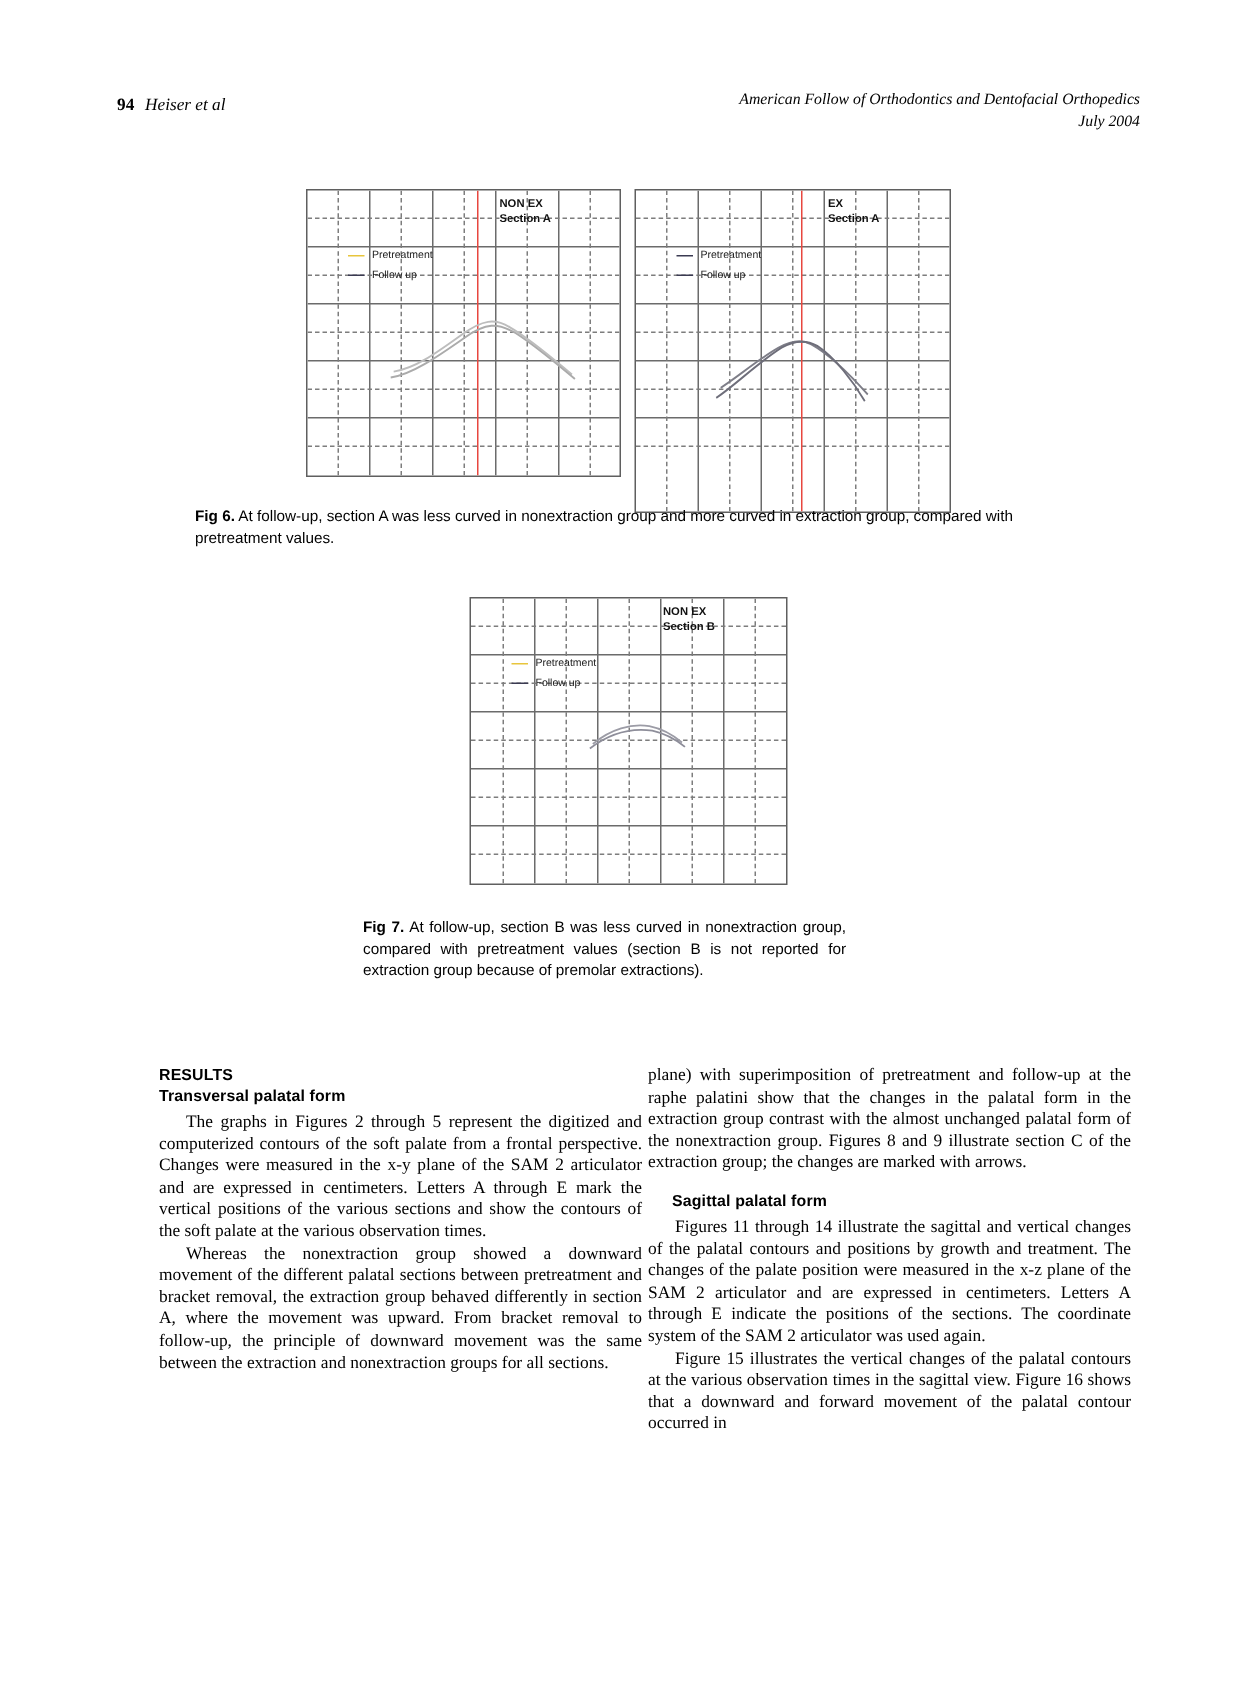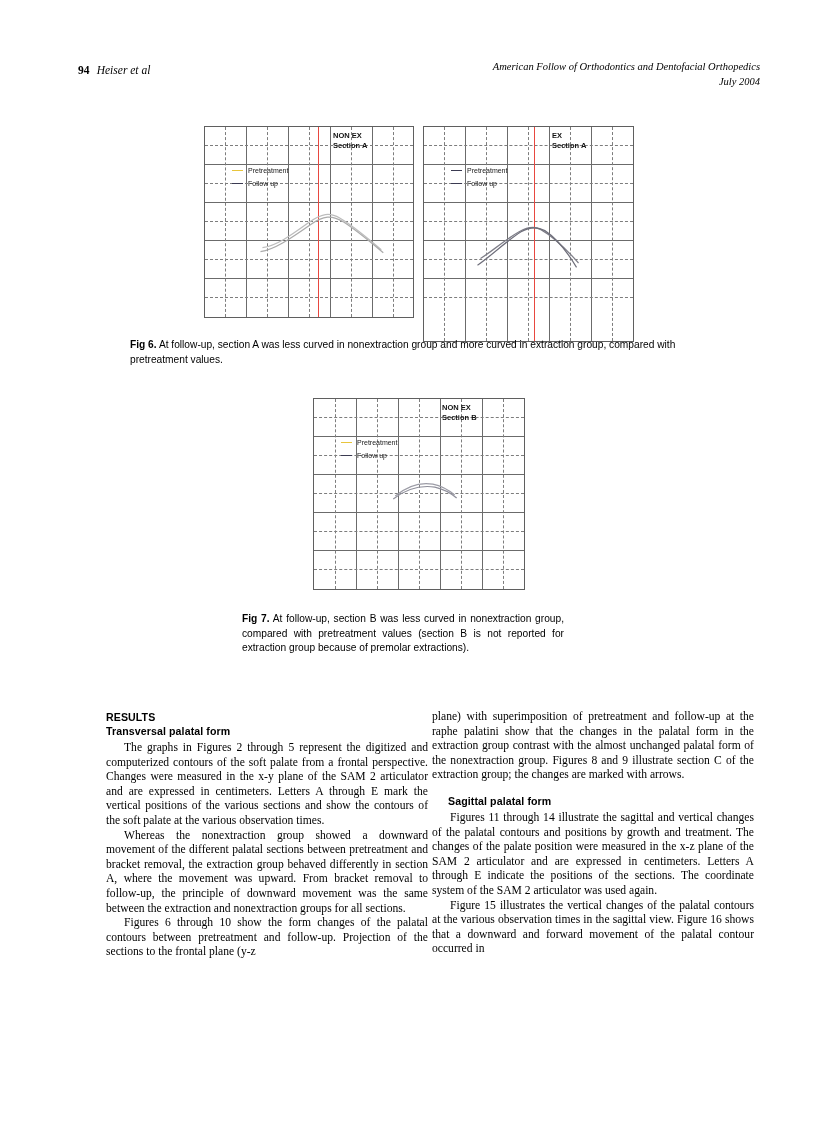--- a/index.html
+++ b/index.html
@@ -354,21 +354,20 @@
   <div class="caption justified" style="left:242px; top:612px; width:322px;">
     <b>Fig 7.</b>
     <span>At follow-up, section B was less curved in nonextraction group, compared with pretreatment values (section B is not reported for extraction group because of premolar extractions).</span>
   </div>
 
   <div class="col col-left">
     <div class="sec-head">RESULTS</div>
     <div class="sec-head">Transversal palatal form</div>
     <p class="body first">The graphs in Figures 2 through 5 represent the digitized and computerized contours of the soft palate from a frontal perspective. Changes were measured in the x-y plane of the SAM 2 articulator and are expressed in centimeters. Letters A through E mark the vertical positions of the various sections and show the contours of the soft palate at the various observation times.</p>
     <p class="body">Whereas the nonextraction group showed a downward movement of the different palatal sections between pretreatment and bracket removal, the extraction group behaved differently in section A, where the movement was upward. From bracket removal to follow-up, the principle of downward movement was the same between the extraction and nonextraction groups for all sections.</p>
-    <p class="body">Figures 6 through 10 show the form changes of the palatal contours between pretreatment and follow-up. Projection of the sections to the frontal plane (y-z</p>
   </div>
 
   <div class="col col-right">
     <p class="body" style="text-indent:0;">plane) with superimposition of pretreatment and follow-up at the raphe palatini show that the changes in the palatal form in the extraction group contrast with the almost unchanged palatal form of the nonextraction group. Figures 8 and 9 illustrate section C of the extraction group; the changes are marked with arrows.</p>
     <div class="sec-head spaced">Sagittal palatal form</div>
     <p class="body first">Figures 11 through 14 illustrate the sagittal and vertical changes of the palatal contours and positions by growth and treatment. The changes of the palate position were measured in the x-z plane of the SAM 2 articulator and are expressed in centimeters. Letters A through E indicate the positions of the sections. The coordinate system of the SAM 2 articulator was used again.</p>
     <p class="body">Figure 15 illustrates the vertical changes of the palatal contours at the various observation times in the sagittal view. Figure 16 shows that a downward and forward movement of the palatal contour occurred in</p>
   </div>
 
 </div>

